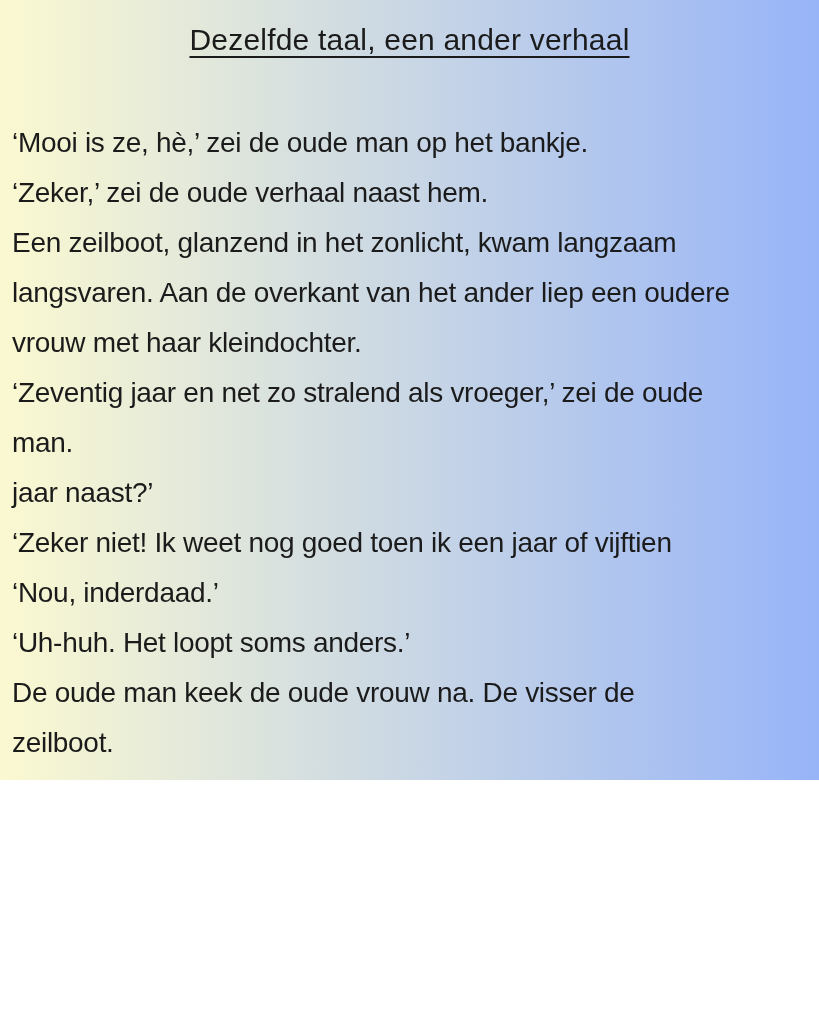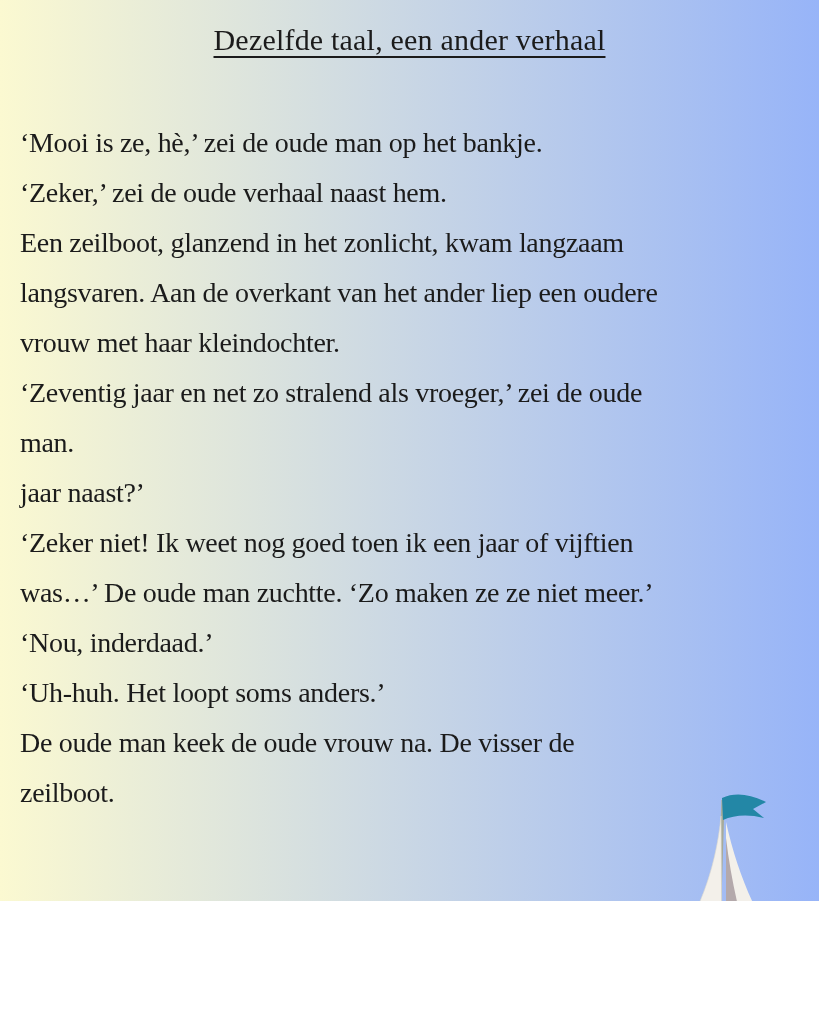--- a/index.html
+++ b/index.html
@@ -11,45 +11,45 @@
     --mast:#a8ab9a;
     --flag:#2387a6;
     --hull_dark:#23231f;
     --hull_teal:#1f7f99;
     --water:#4ea4ec;
   }
   html,body{margin:0;padding:0;}
   .page{
     position:relative;
     width:819px;
-    height:901px;
+    height:780px;
     overflow:hidden;
     background:linear-gradient(to right, var(--bg_left) 0%, var(--bg_right) 100%);
-    font-family:Liberation Serif, serif;
+    font-family:Liberation Sans, sans-serif;
     color:var(--text);
   }
   .title{
     position:absolute;
     top:20px;
     left:0;
     width:100%;
     margin:0;
     text-align:center;
     font-size:30px;
     font-weight:normal;
     line-height:40px;
     letter-spacing:0.2px;
     text-decoration:underline;
     text-underline-offset:6px;
     text-decoration-thickness:2px;
   }
   .story{
     position:absolute;
     top:118px;
-    left:20px;
+    left:12px;
     right:0;
   }
   .line{
     height:50px;
     line-height:50px;
     font-size:28px;
     letter-spacing:-0.3px;
     white-space:nowrap;
   }
   .boat{
@@ -70,21 +70,20 @@
   <div class="story">
     <div class="line">‘Mooi is ze, hè,’ zei de oude man op het bankje.</div>
     <div class="line">‘Zeker,’ zei de oude verhaal naast hem.</div>
     <div class="line">Een zeilboot, glanzend in het zonlicht, kwam langzaam</div>
     <div class="line">langsvaren. Aan de overkant van het ander liep een oudere</div>
     <div class="line">vrouw met haar kleindochter.</div>
     <div class="line">‘Zeventig jaar en net zo stralend als vroeger,’ zei de oude</div>
     <div class="line">man.</div>
     <div class="line">jaar naast?’</div>
     <div class="line">‘Zeker niet! Ik weet nog goed toen ik een jaar of vijftien</div>
-    <div class="line">was…’ De oude man zuchtte. ‘Zo maken ze ze niet meer.’</div>
     <div class="line">‘Nou, inderdaad.’</div>
     <div class="line">‘Uh-huh. Het loopt soms anders.’</div>
     <div class="line">De oude man keek de oude vrouw na. De visser de</div>
     <div class="line">zeilboot.</div>
   </div>
 
   <svg class="boat" viewBox="0 0 199 235" xmlns="http://www.w3.org/2000/svg" aria-hidden="true">
 
     <g>
       <path d="M16,198 C55,191 155,190 190,199 C194,204 182,209 148,212 C96,216 40,213 22,206 C13,202 12,200 16,198 Z" fill="var(--water)"></path>

